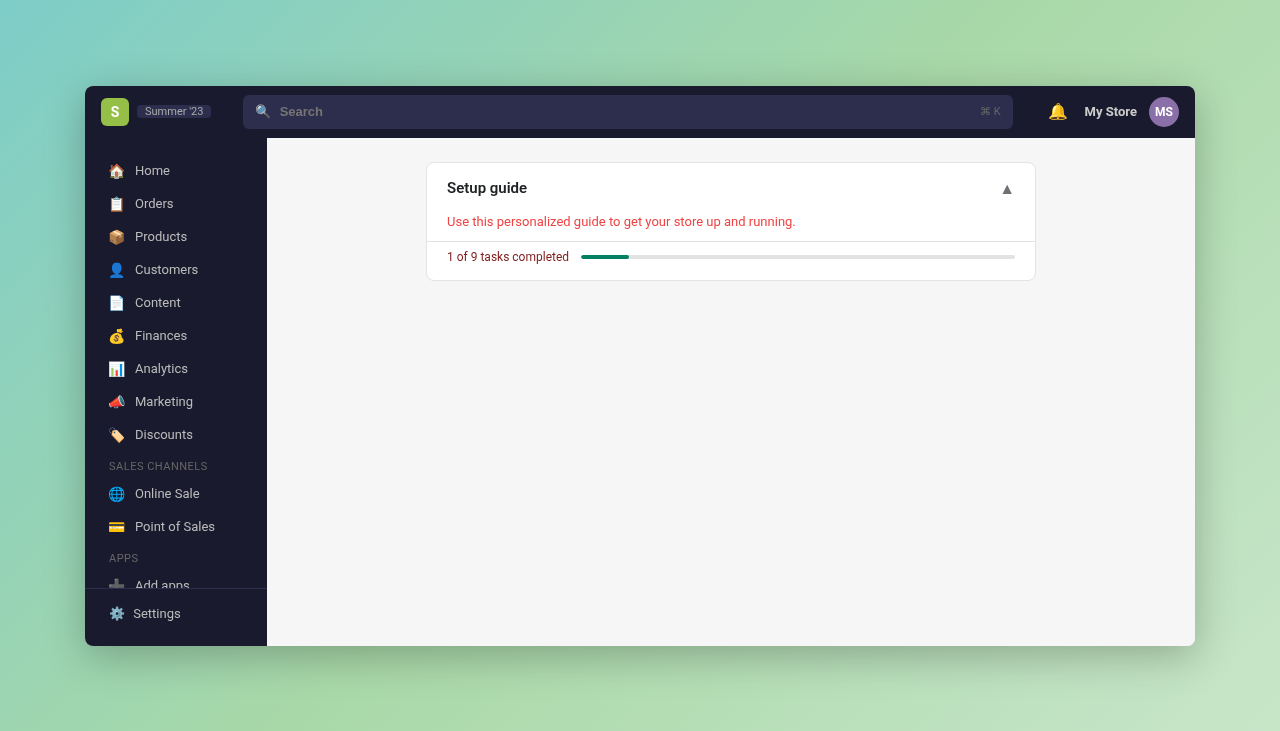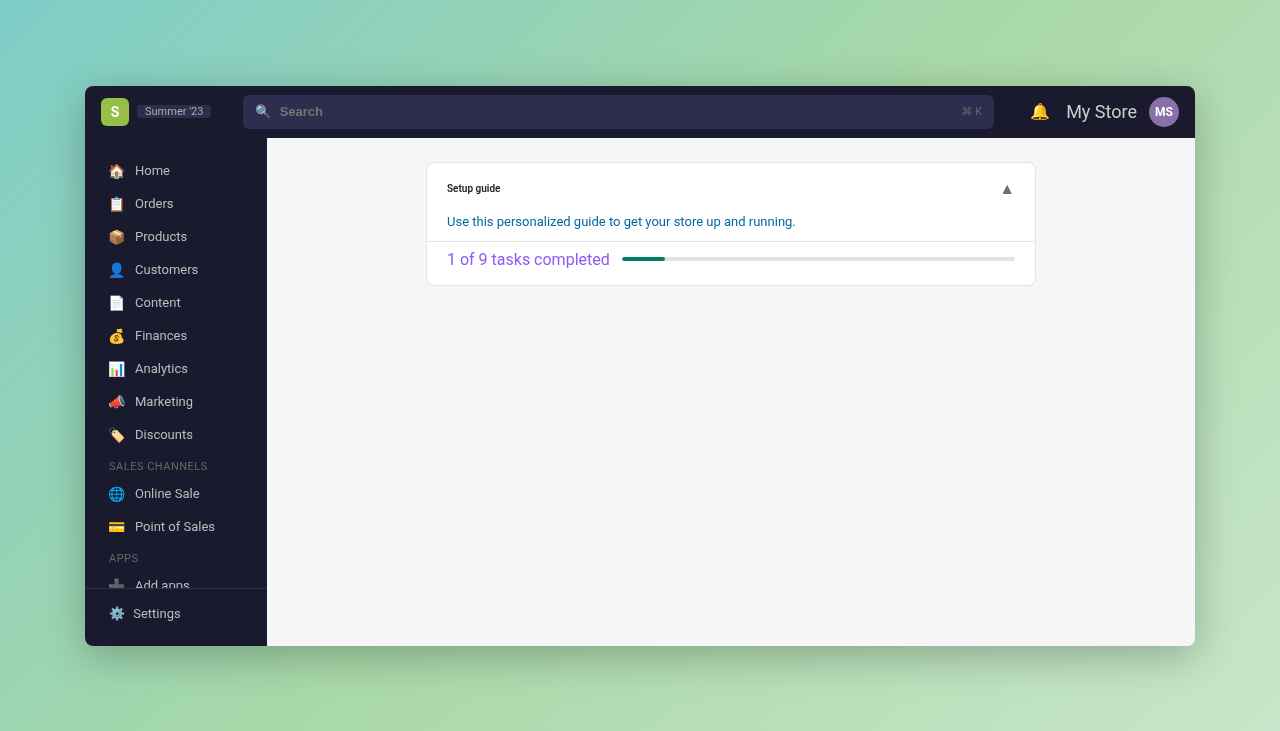--- a/index.html
+++ b/index.html
@@ -90,21 +90,22 @@
       height: 28px;
       display: flex;
       align-items: center;
       justify-content: center;
       color: #aaa;
       font-size: 16px;
       cursor: pointer;
     }
     .store-name {
       color: #ccc;
-      font-size: 18px;
+      font-size: 13px;
+      font-weight: bold;
     }
     .avatar {
       width: 30px;
       height: 30px;
       background: #8b6fa8;
       border-radius: 50%;
       display: flex;
       align-items: center;
       justify-content: center;
       color: white;
@@ -171,39 +172,39 @@
       margin: 0 auto;
     }
     .setup-guide-header {
       display: flex;
       align-items: center;
       justify-content: space-between;
       padding: 16px 20px;
       cursor: pointer;
     }
     .setup-guide-title {
-      font-size: 10px;
+      font-size: 15px;
       font-weight: 600;
       color: #202223;
     }
     .setup-guide-subtitle {
       font-size: 13px;
-      color: #0369a1;
+      color: #ef4444;
       padding: 0 20px 12px;
     }
     .setup-guide-progress {
       padding: 8px 20px 16px;
       display: flex;
       align-items: center;
       gap: 12px;
       border-top: 1px solid #e1e3e5;
     }
     .progress-text {
-      font-size: 16px;
-      color: #8b5cf6;
+      font-size: 12px;
+      color: #7f1d1d;
       white-space: nowrap;
     }
     .progress-bar-bg {
       flex: 1;
       height: 4px;
       background: #e1e3e5;
       border-radius: 2px;
       overflow: hidden;
     }
     .progress-bar-fill {

